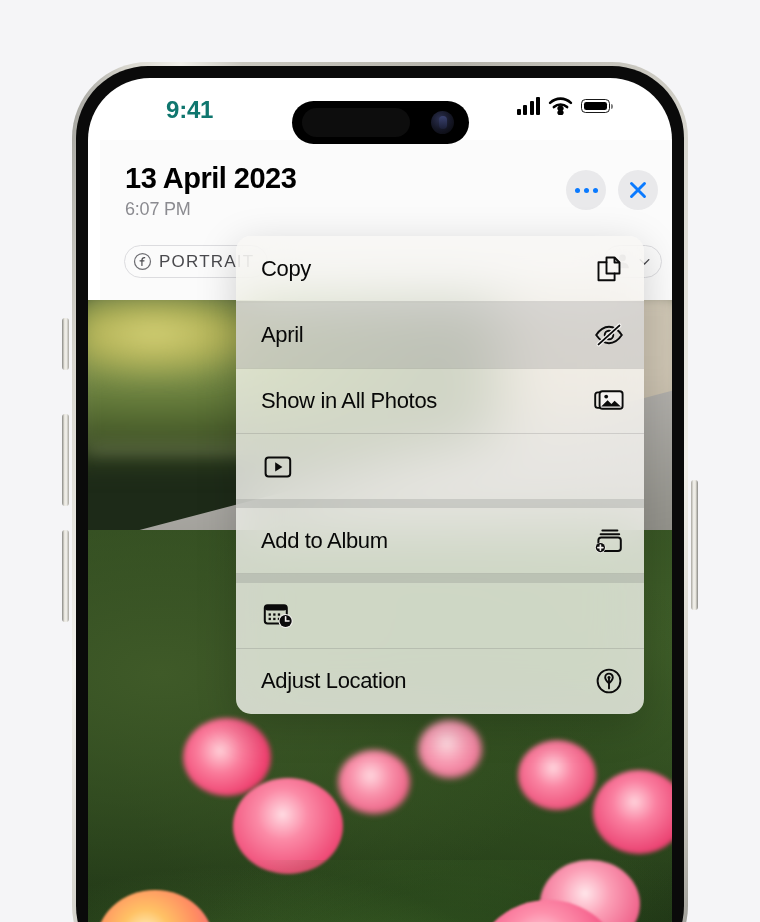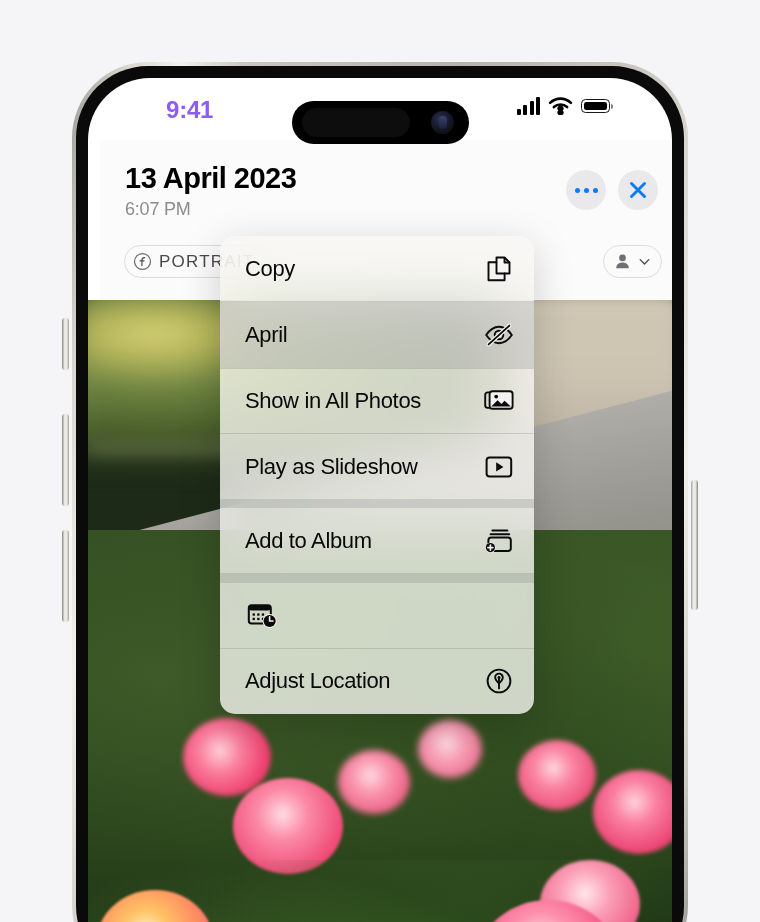--- a/index.html
+++ b/index.html
@@ -161,21 +161,21 @@
       radial-gradient(ellipse at 92% 55%, rgba(100,150,60,0.5) 0%, rgba(40,70,25,0) 45%);
   }
 
   
   #status-bar {
     position:absolute; left:0; top:0; width:584px; height:62px;
     z-index:30;
   }
   #status-time {
     position:absolute; left:78px; top:18px;
-    font-size:24px; font-weight:bold; color:#8b5cf6; letter-spacing:-0.2px;
+    font-size:24px; font-weight:bold; color:#0f766e; letter-spacing:-0.2px;
   }
   #dynamic-island {
     position:absolute; left:204px; top:23px;
     width:177px; height:43px;
     background:#000; border-radius:22px;
   }
   #island-inner {
     position:absolute; left:10px; top:7px; width:108px; height:29px;
     background:#0d0d0d; border-radius:15px;
   }
@@ -245,22 +245,22 @@
     position:absolute; right:22px; top:105px;
     height:33px; padding:0 9px;
     border:1.3px solid #dcdcdf; border-radius:17px;
     background:#fbfbfb;
     display:flex; align-items:center; gap:5px;
   }
 
   
   #context-menu {
     position:absolute;
-    left:132px; top:158px;
-    width:314px;
+    left:148px; top:158px;
+    width:408px;
     border-radius:15px;
     overflow:hidden;
     z-index:40;
     background:rgba(248,246,244,0.80);
     backdrop-filter:blur(28px) saturate(160%);
     -webkit-backdrop-filter:blur(28px) saturate(160%);
     box-shadow:0 10px 40px rgba(0,0,0,0.18);
   }
   .menu-row {
     position:relative;
@@ -438,21 +438,20 @@
           <rect x="2.2" y="6.4" width="19" height="15.5" rx="2.6" fill="none" stroke="#0b0b0b" stroke-width="1.9"></rect>
           <rect x="6.6" y="5.2" width="23" height="17.5" rx="2.8" fill="#f4f2f0" stroke="#0b0b0b" stroke-width="1.9"></rect>
           <circle cx="13.2" cy="10.6" r="1.9" fill="#0b0b0b"></circle>
           <path d="M8.2 20.6 L14.6 14.2 L18.4 18 L21.6 14.8 L27.8 20.6 Z" fill="#0b0b0b"></path>
         </svg>
       </span>
     </div>
     <div class="menu-sep"></div>
 
     <div class="menu-row">
-      <span class="menu-label">Play as Slideshow</span>
       <span class="menu-icon">
         <svg width="30" height="26" viewBox="0 0 30 26">
           <rect x="2.6" y="3.4" width="24.6" height="19" rx="3" fill="none" stroke="#0b0b0b" stroke-width="2"></rect>
           <path d="M12.2 8.2 L19.4 12.9 L12.2 17.6 Z" fill="#0b0b0b"></path>
         </svg>
       </span>
     </div>
     <div class="menu-group-sep"></div>
 
     <div class="menu-row">

